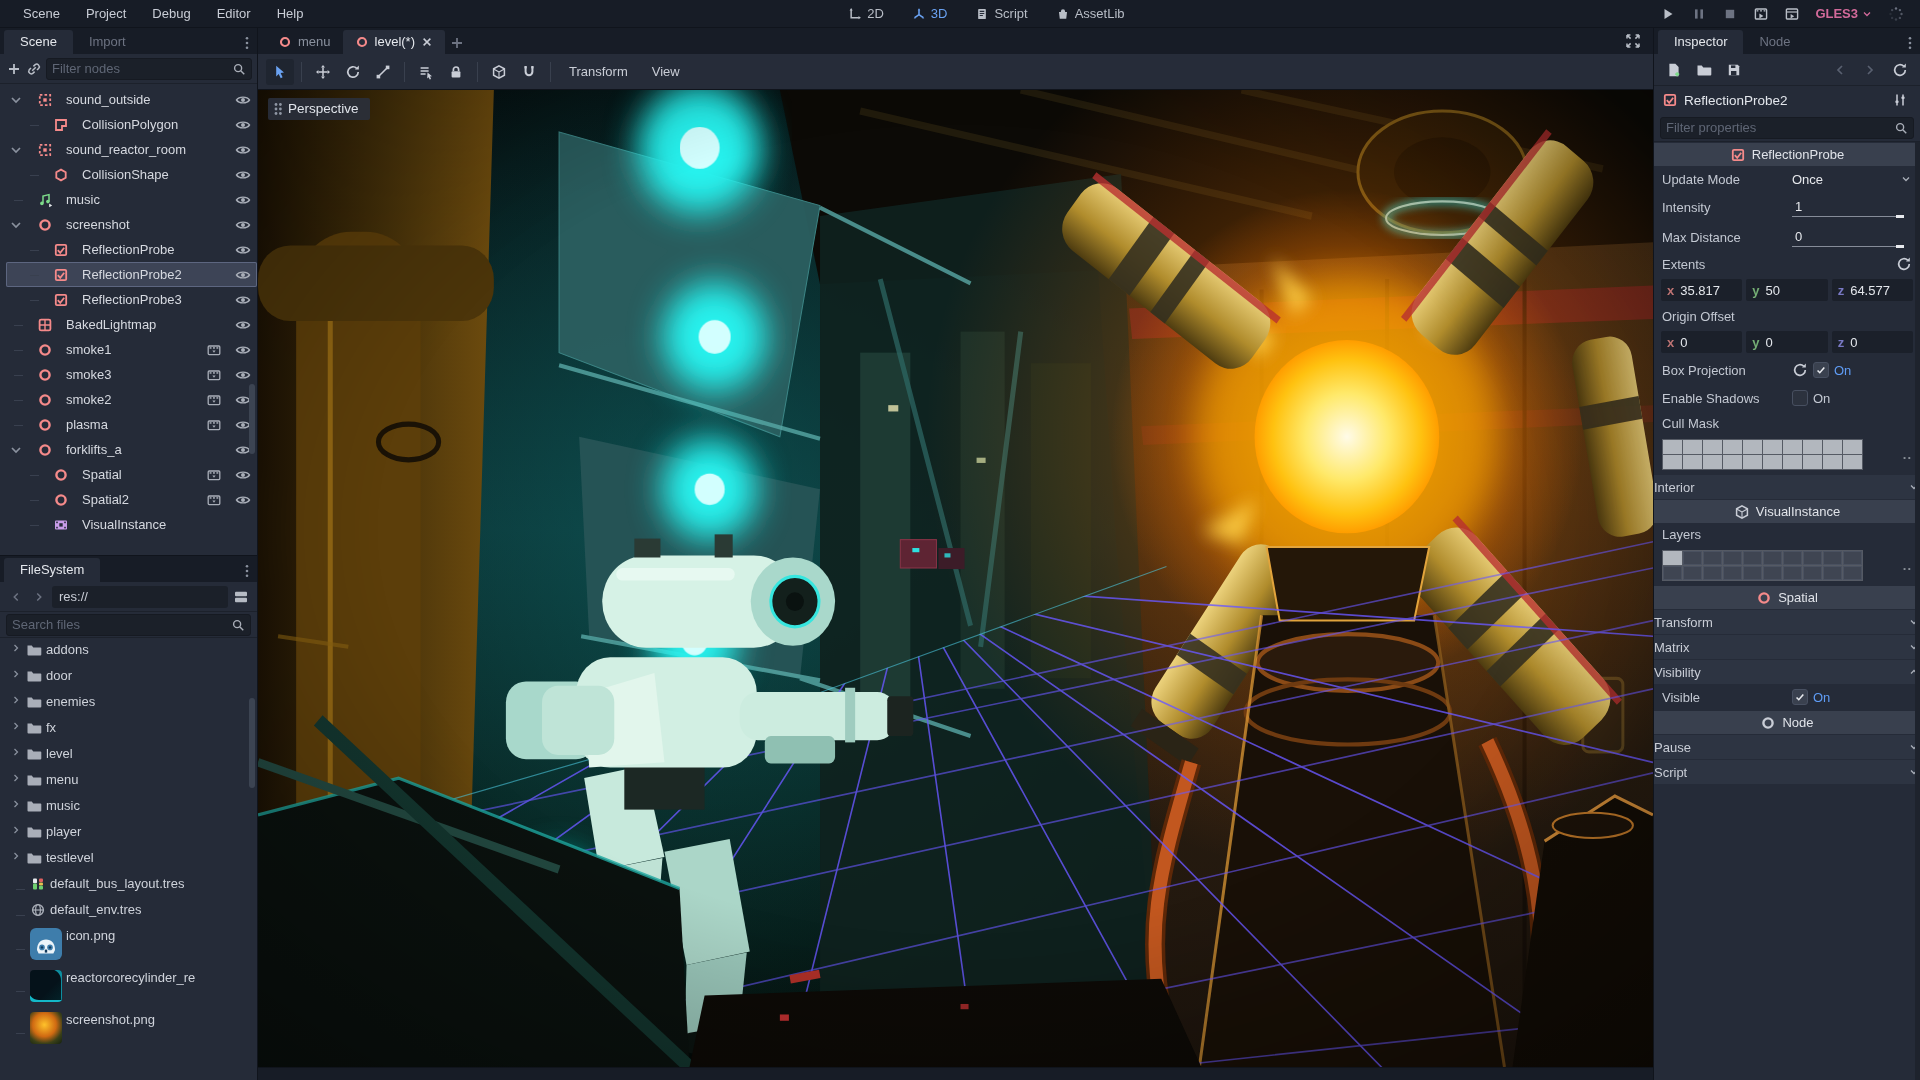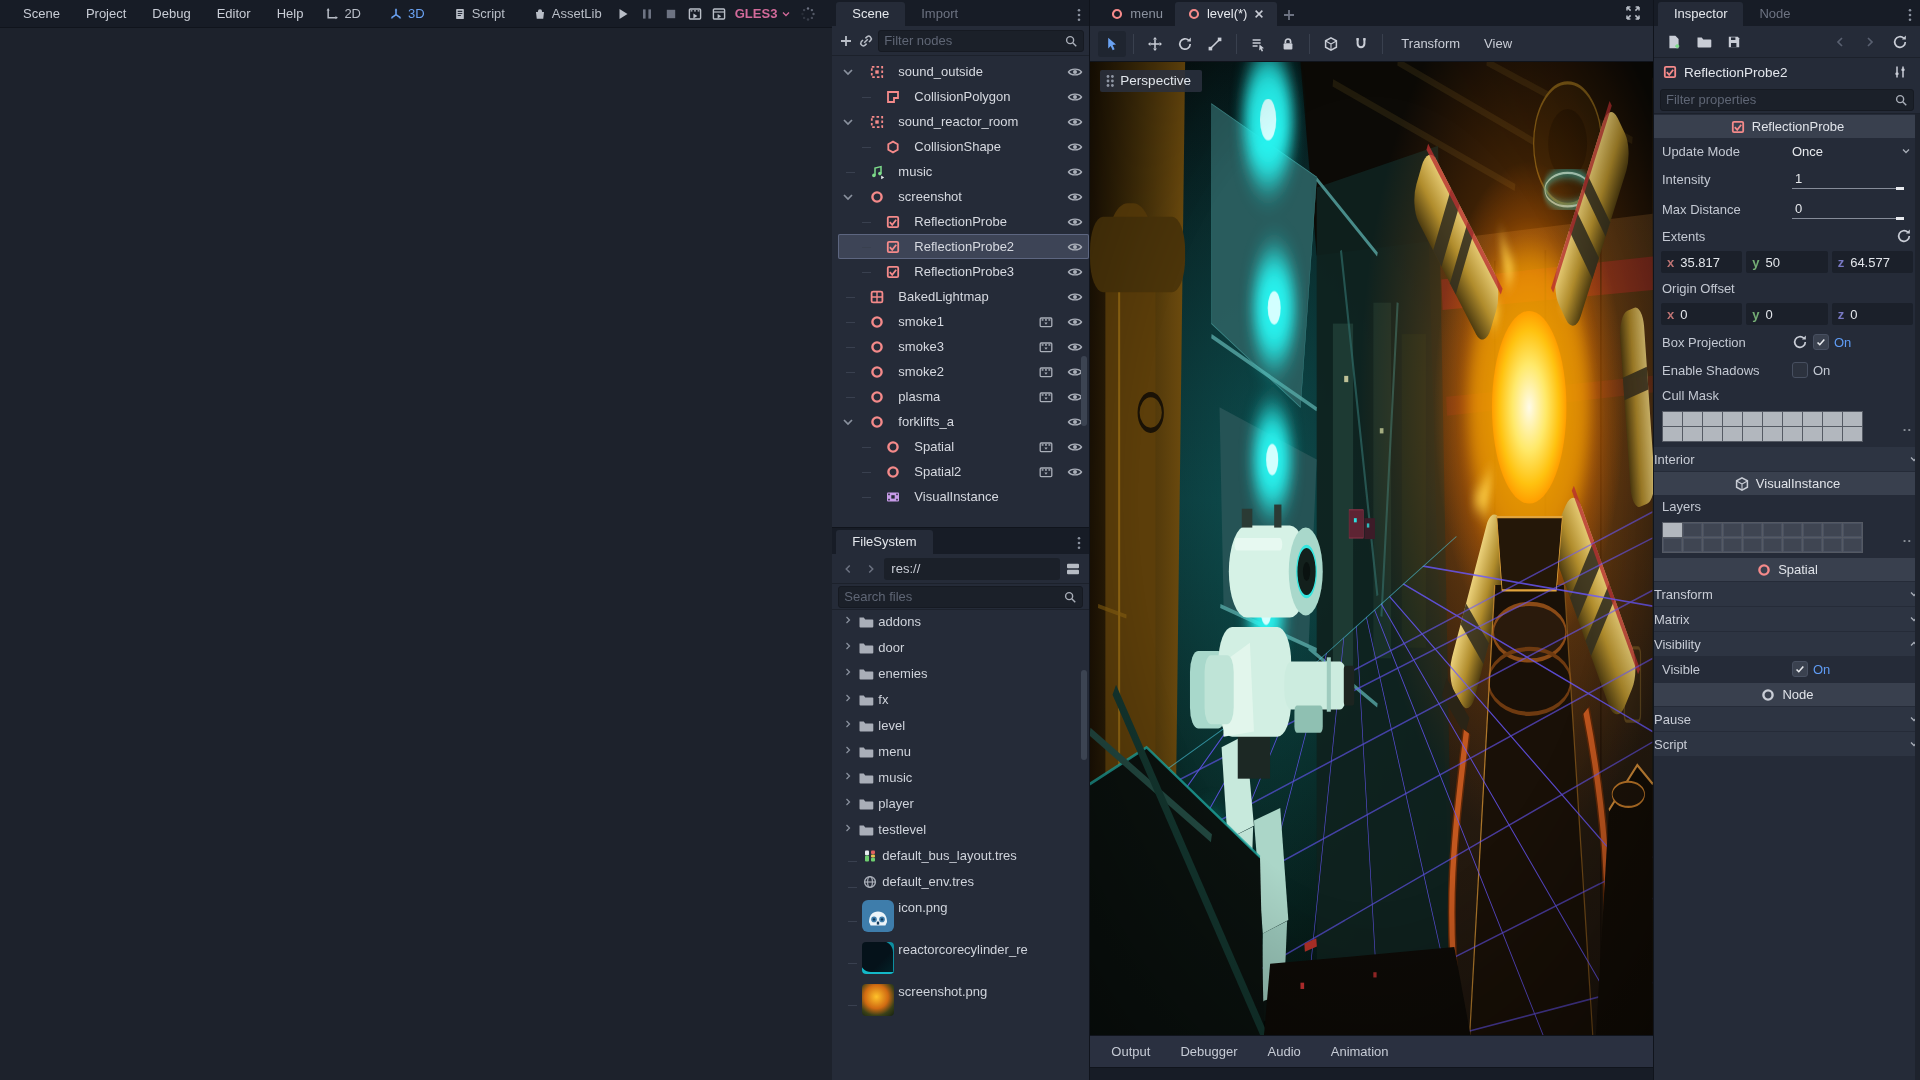--- a/index.html
+++ b/index.html
@@ -1,31 +1,31 @@
 <!DOCTYPE html>
 <html><head>
 <meta charset="utf-8">
 <style>
   *{box-sizing:border-box;margin:0;padding:0;-webkit-user-select:none;user-select:none}
   html,body{width:1920px;height:1080px;overflow:hidden}
   body{font-family:"Liberation Sans","DejaVu Sans",sans-serif;font-size:13px;color:#cfd3db;background:#1d222c}
-  .app{width:1920px;height:1080px;display:flex;flex-direction:row}
+  .app{width:1920px;height:1080px;display:flex;flex-direction:column}
   .ic{width:16px;height:16px;flex:none;display:block}
   .ic14{width:14px;height:14px}
   .ic12{width:12px;height:12px}
   .c-red{color:#f58a8a}.c-gray{color:#a9aeb8}.c-dim{color:#6d7382}.c-purple{color:#c79be8}.c-light{color:#c9cdd6}.c-faint{color:#596070}
   .sp{flex:1}
   
   .menubar{height:28px;background:#171c26;display:flex;align-items:center;flex:none;border-bottom:1px solid #10141c}
   .mleft{display:flex;align-items:center;padding-left:10px}
   .mitem{padding:4px 13px;color:#c9cdd6;border-radius:3px;cursor:default}
   .mcenter{flex:1;display:flex;align-items:center;justify-content:center;gap:10px}
   .ws{display:flex;align-items:center;gap:5px;padding:3px 9px;color:#b9bec7;border-radius:3px}
   .ws.active{color:#6aa2f2}
-  .mright{display:flex;align-items:center;padding-right:12px}
+  .mright{display:flex;align-items:center;gap:7px;padding-right:12px}
   .mbtn{width:24px;height:22px;display:flex;align-items:center;justify-content:center;color:#b9bec7;border-radius:3px}
   .renderer{display:flex;align-items:center;gap:3px;color:#d26a9a;font-weight:bold;padding:0 4px}
   
   .main{flex:1;display:flex;min-height:0}
   .left{width:258px;flex:none;display:flex;flex-direction:column;background:#1d222c;border-right:1px solid #10141c}
   .center{flex:1;display:flex;flex-direction:column;min-width:0;background:#171c26}
   .right{width:267px;flex:none;display:flex;flex-direction:column;background:#252b38;border-left:1px solid #10141c}
   
   .dtabs{height:26px;background:#171c26;display:flex;align-items:flex-end;flex:none;padding-left:4px}
   .dtab{padding:4px 16px 5px;color:#6d7382;border-radius:3px 3px 0 0;display:flex;align-items:center;gap:6px}
@@ -1099,26 +1099,20 @@
                 <circle cx="2" cy="11.5" r="1.4"></circle>
                 <circle cx="6.4" cy="2.5" r="1.4"></circle>
                 <circle cx="6.4" cy="7" r="1.4"></circle>
                 <circle cx="6.4" cy="11.5" r="1.4"></circle>
               </g>
             </svg>
           <span>Perspective</span>
         </div>
       </div>
 
-      <div class="bottombar">
-        <span class="btab">Output</span>
-        <span class="btab">Debugger</span>
-        <span class="btab">Audio</span>
-        <span class="btab">Animation</span>
-      </div>
       <div class="bstrip"></div>
     </div>
 
     <div class="right">
       <div class="dtabs">
         <span class="dtab active">Inspector</span>
         <span class="dtab">Node</span>
         <span class="dmenu">
             <svg class="ic">
               <use href="#i-dots"></use>

